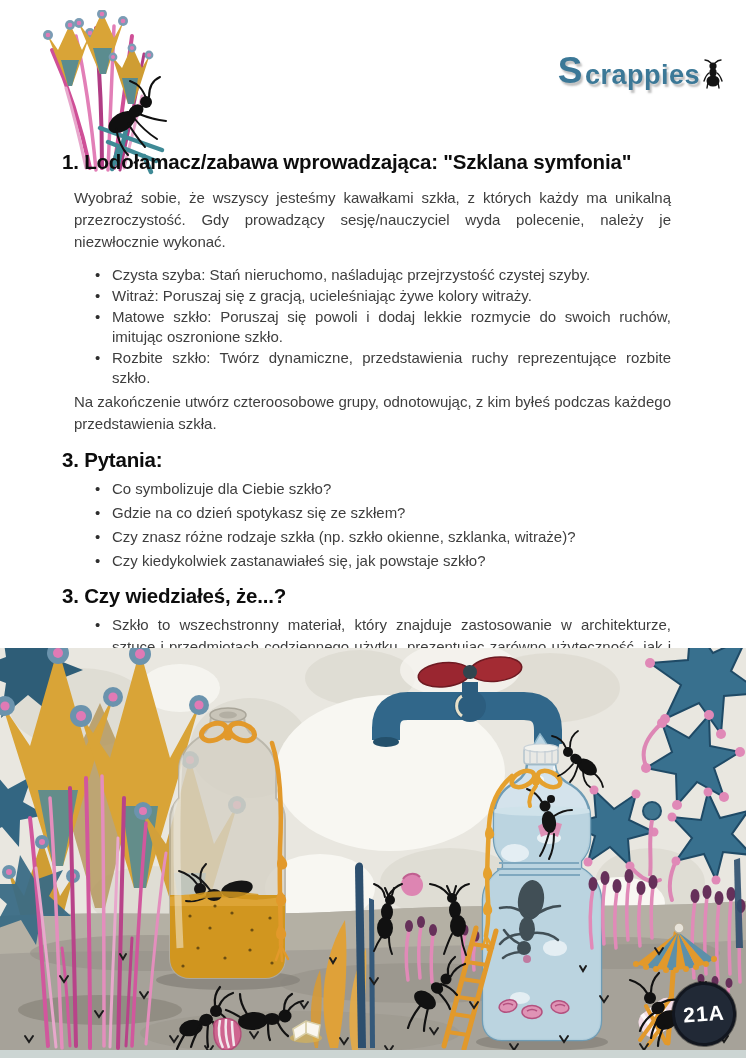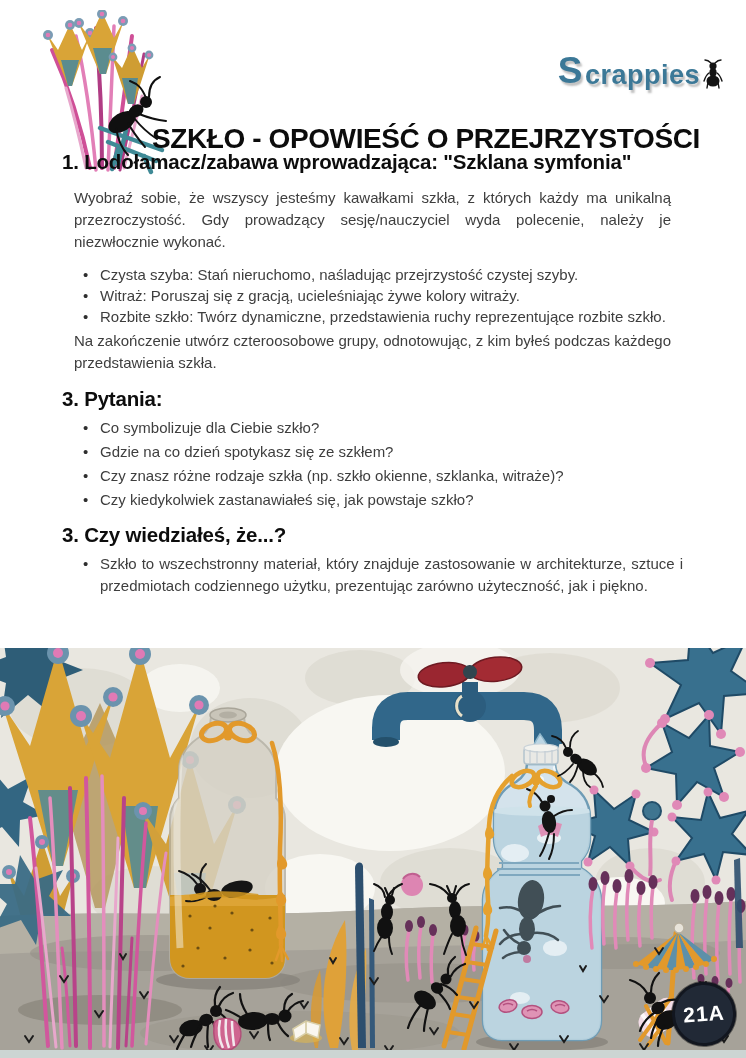--- a/index.html
+++ b/index.html
@@ -17,21 +17,21 @@
               font-size:28px;font-weight:800;letter-spacing:-.4px;color:#0c0c0c;white-space:nowrap;}
 
   
   .content{position:absolute;left:62px;top:149px;width:621px;color:#3e3e3e;}
   .content h2{font-size:20.5px;line-height:26px;font-weight:800;color:#0d0d0d;letter-spacing:-.2px;}
   .h-sec1{margin:0 0 8px;}
   .h-sec2{margin:11px 0 5px;}
   .h-sec3{margin:11px 0 5px;}
   .para{font-size:15px;line-height:22px;text-align:justify;margin:12px;}
   .outro{margin-top:3px;}
-  ul{list-style:none;margin:3px 0 0;padding:0;}
+  ul{list-style:none;margin:3px 12px 0;padding:0;}
   li{position:relative;padding-left:38px;font-size:15px;text-align:justify;color:#3e3e3e;}
   li::before{content:"\2022";position:absolute;left:21px;color:#2e2e2e;}
   ul.tight li{line-height:20px;margin-bottom:1px;}
   ul.wide li{line-height:22px;margin-bottom:2px;}
 
   
   .illustration{position:absolute;left:0;top:648px;width:746px;height:410px;}
   .badge{position:absolute;left:672px;top:982px;width:58px;height:58px;border-radius:50%;
          background:#212936;border:3px solid #12161f;color:#ffffff;display:flex;align-items:center;
          justify-content:center;font-size:21px;font-weight:800;letter-spacing:1px;
@@ -116,28 +116,28 @@
         <path d="M9,4 C7,2 5,1 3,1"></path>
           <path d="M13,4 C15,2 17,1 19,1"></path>
         <path d="M7,14 C4,16 3,19 2,22"></path>
           <path d="M15,14 C18,16 19,19 20,22"></path>
         <path d="M8,20 C6,23 5,26 5,29"></path>
           <path d="M14,20 C16,23 17,26 17,29"></path>
       </g>
     </svg>
   </div>
 
-  <h1 class="page-title">SZKŁO - OPOWIEŚĆ O PRZEJRZYSTOŚCI</h1>
 
   <div class="content">
     <h2 class="h-sec1">1. Lodołamacz/zabawa wprowadzająca: "Szklana symfonia"</h2>
     <p class="para">Wyobraź sobie, że wszyscy jesteśmy kawałkami szkła, z których każdy ma unikalną przezroczystość. Gdy prowadzący sesję/nauczyciel wyda polecenie, należy je niezwłocznie wykonać.</p>
     <ul class="tight">
       <li>Czysta szyba: Stań nieruchomo, naśladując przejrzystość czystej szyby.</li>
       <li>Witraż: Poruszaj się z gracją, ucieleśniając żywe kolory witraży.</li>
+      <li>Matowe szkło: Poruszaj się powoli i dodaj lekkie rozmycie do swoich ruchów, imitując oszronione szkło.</li>
       <li>Rozbite szkło: Twórz dynamiczne, przedstawienia ruchy reprezentujące rozbite szkło.</li>
     </ul>
     <p class="para outro">Na zakończenie utwórz czteroosobowe grupy, odnotowując, z kim byłeś podczas każdego przedstawienia szkła.</p>
 
     <h2 class="h-sec2">3. Pytania:</h2>
     <ul class="wide">
       <li>Co symbolizuje dla Ciebie szkło?</li>
       <li>Gdzie na co dzień spotykasz się ze szkłem?</li>
       <li>Czy znasz różne rodzaje szkła (np. szkło okienne, szklanka, witraże)?</li>
       <li>Czy kiedykolwiek zastanawiałeś się, jak powstaje szkło?</li>

